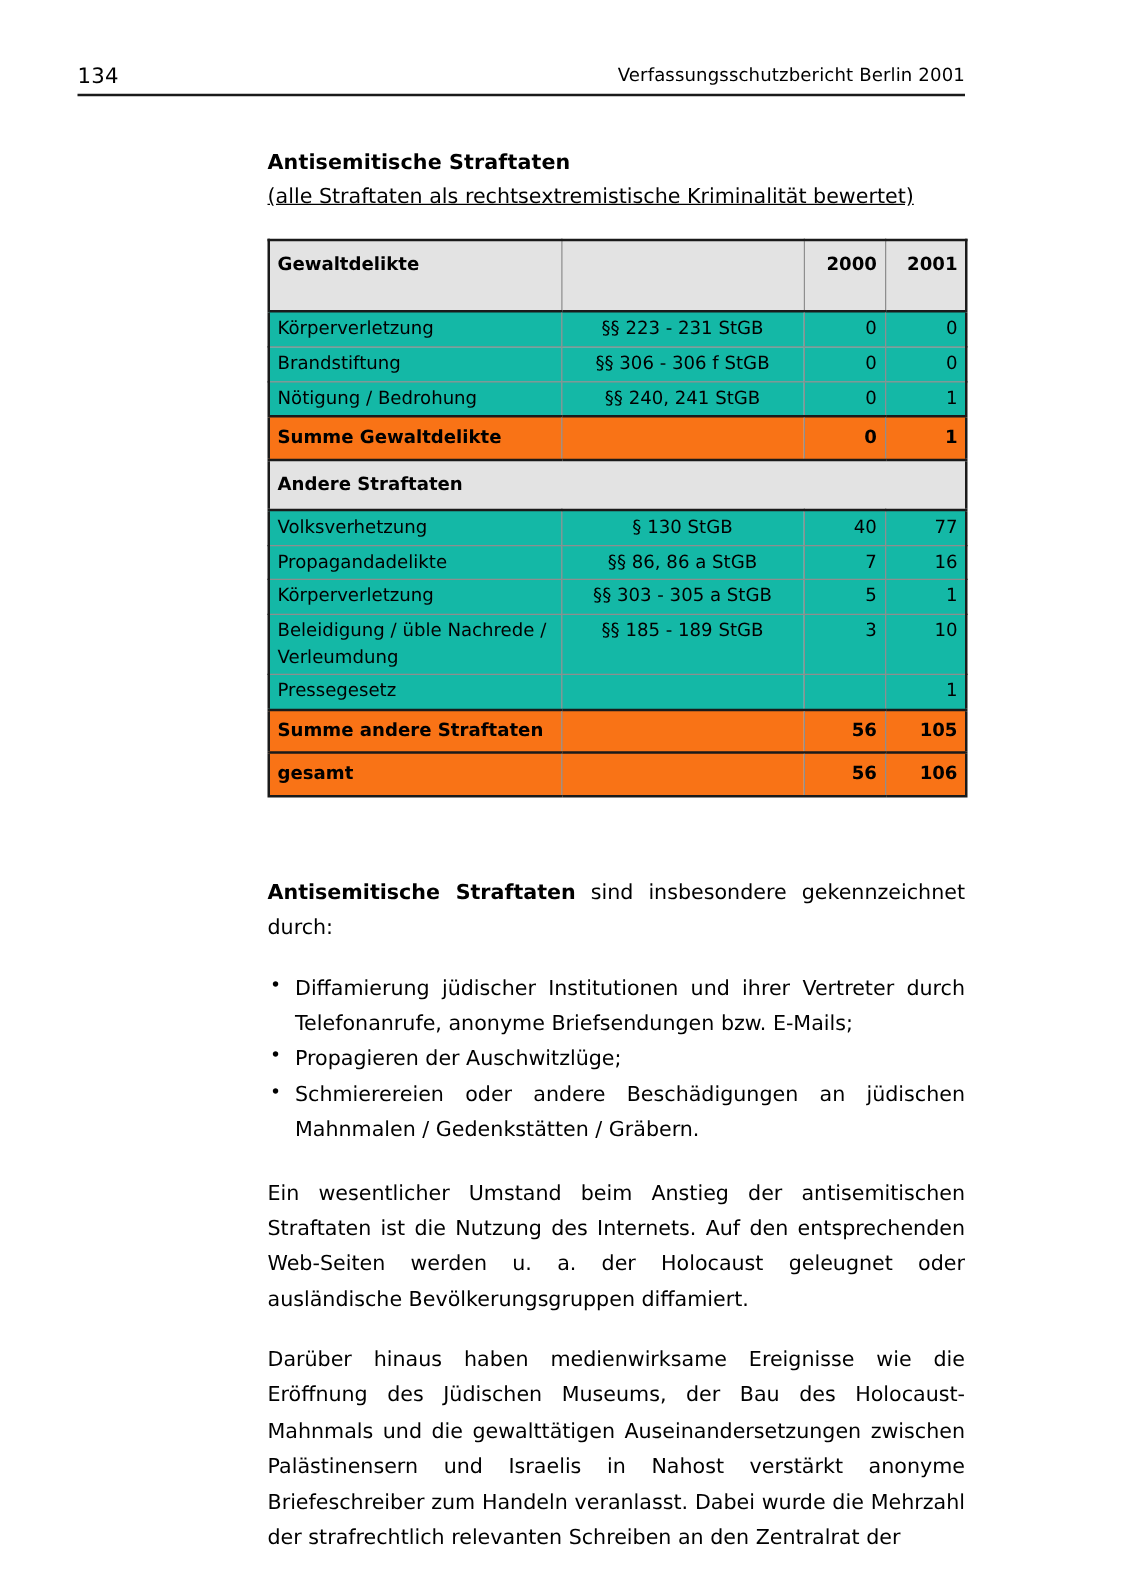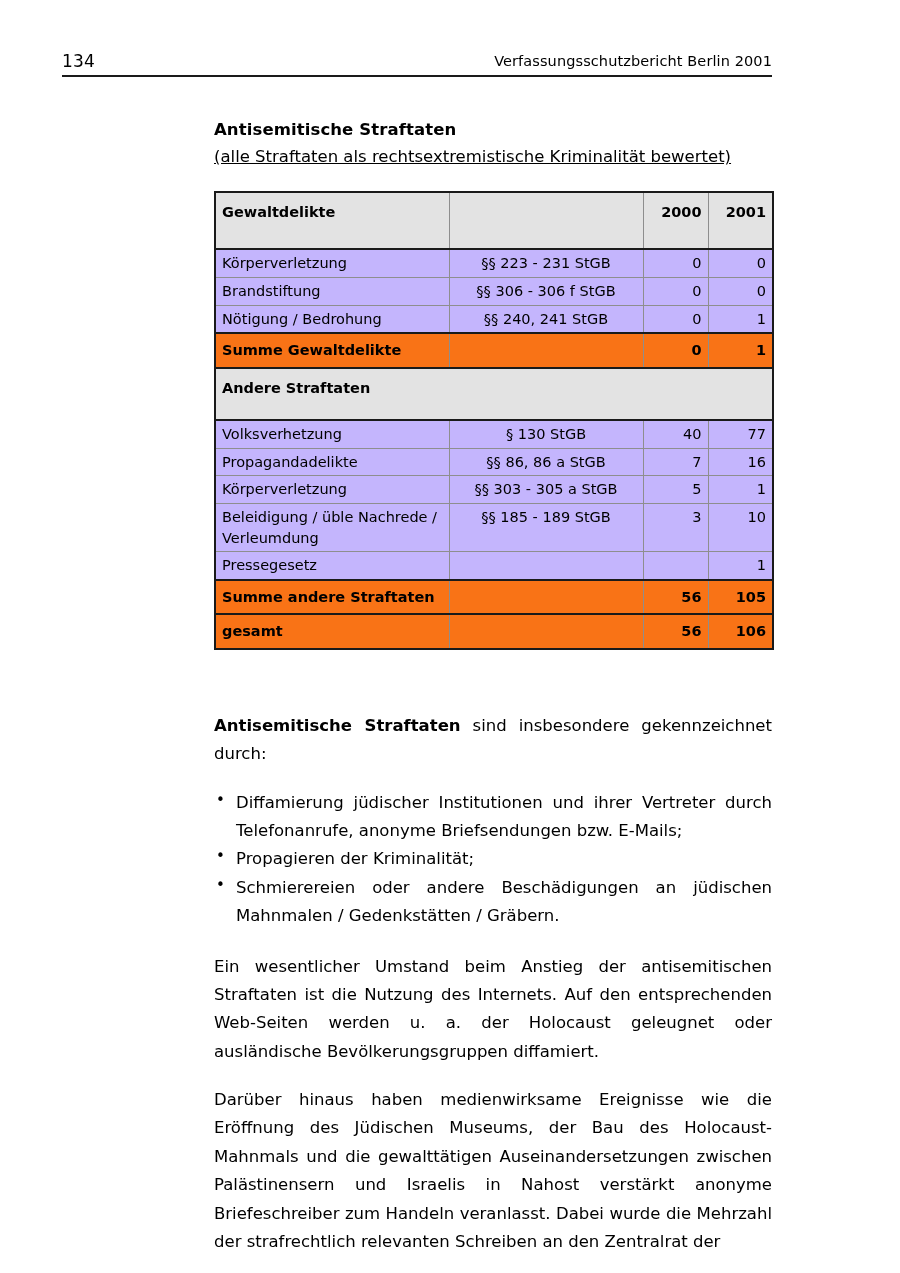--- a/index.html
+++ b/index.html
@@ -80,38 +80,38 @@
   table.stats col.c-name  { width: 234px; }
   table.stats col.c-para  { width: 194px; }
   table.stats col.c-y2000 { width: 65px; }
   table.stats col.c-y2001 { width: 65px; }
 
   table.stats td {
     border: 1px solid #8e8e8e;
     padding: 3px 6px;
     vertical-align: top;
     line-height: 1.42;
-    background: #c4b5fd;
+    background: #14b8a6;
   }
 
   
   table.stats { border: 2px solid #1a1a1a; }
   tr.head-row td {
     background: #e3e3e3;
     font-weight: bold;
     padding-top: 9px;
     padding-bottom: 26px;
     border-bottom: 2px solid #1a1a1a;
     border-top: none;
   }
   tr.section-row td {
     background: #e3e3e3;
     font-weight: bold;
     padding-top: 9px;
-    padding-bottom: 21px;
+    padding-bottom: 9px;
     border-top: 2px solid #1a1a1a;
     border-bottom: 2px solid #1a1a1a;
     border-left: none;
     border-right: none;
   }
   tr.total-row td {
     background: #f97316;
     font-weight: bold;
     padding-top: 6px;
     padding-bottom: 6px;
@@ -268,21 +268,21 @@
       </tr>
     </tbody>
   </table>
 
   <div class="body-copy">
 
     <p><span class="lead-term">Antisemitische Straftaten</span><span> sind insbesondere gekennzeichnet durch:</span></p>
 
     <ul class="bullets">
       <li>Diffamierung jüdischer Institutionen und ihrer Vertreter durch Telefonanrufe, anonyme Briefsendungen bzw. E-Mails;</li>
-      <li>Propagieren der Kriminalität;</li>
+      <li>Propagieren der Auschwitzlüge;</li>
       <li>Schmierereien oder andere Beschädigungen an jüdischen Mahnmalen / Gedenkstätten / Gräbern.</li>
     </ul>
 
     <p>Ein wesentlicher Umstand beim Anstieg der antisemitischen Straftaten ist die Nutzung des Internets. Auf den entsprechenden Web-Seiten werden u. a. der Holocaust geleugnet oder ausländische Bevölkerungsgruppen diffamiert.</p>
 
     <p class="tight">Darüber hinaus haben medienwirksame Ereignisse wie die Eröffnung des Jüdischen Museums, der Bau des Holocaust-Mahnmals und die gewalttätigen Auseinandersetzungen zwischen Palästinensern und Israelis in Nahost verstärkt anonyme Briefeschreiber zum Handeln veranlasst. Dabei wurde die Mehrzahl der strafrechtlich relevanten Schreiben an den Zentralrat der</p>
 
   </div>
 </div>
 

